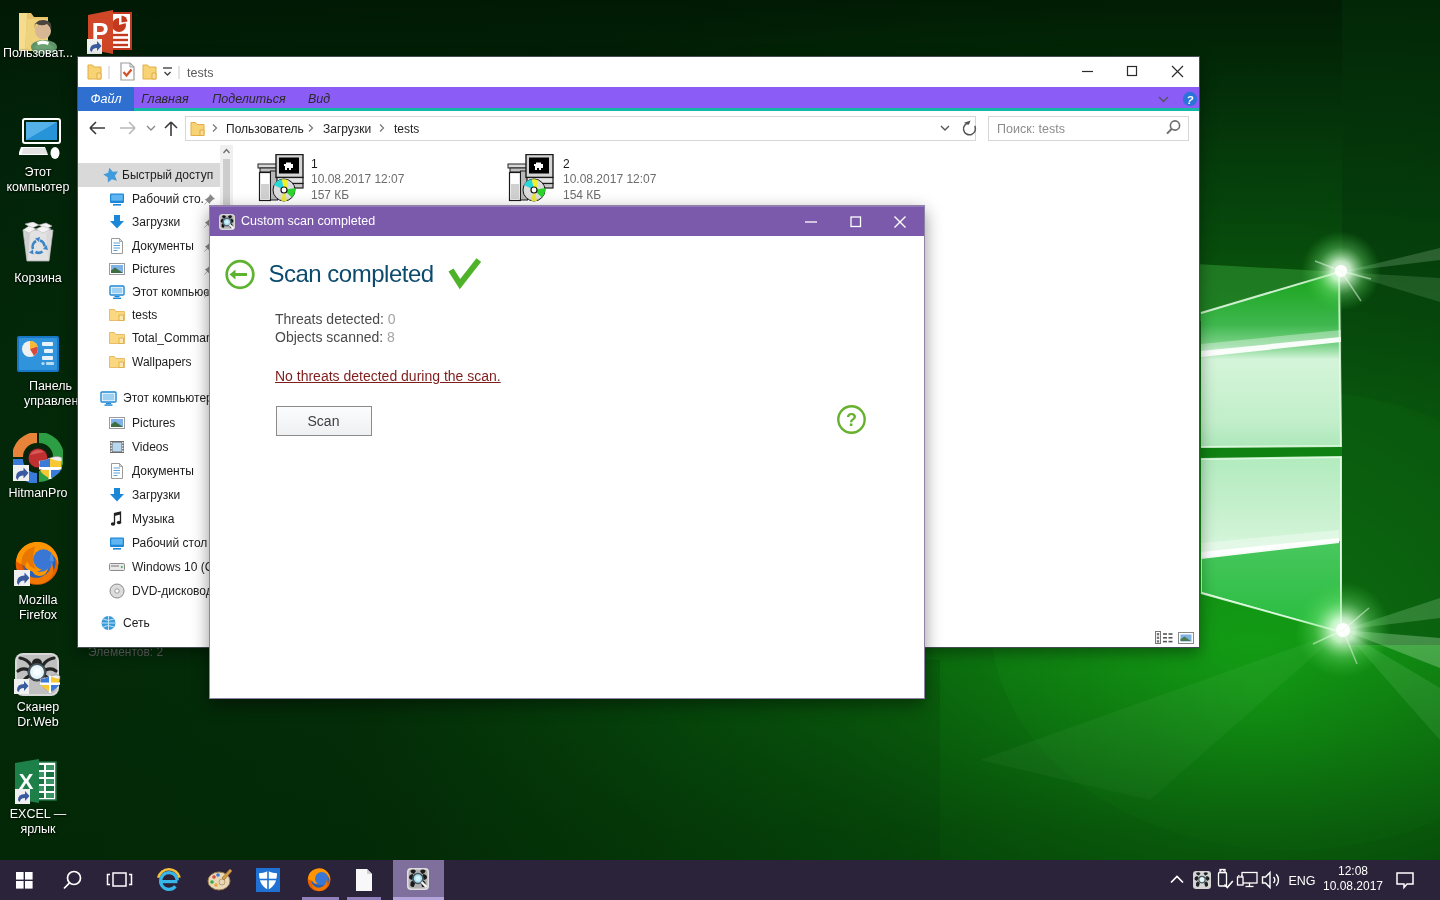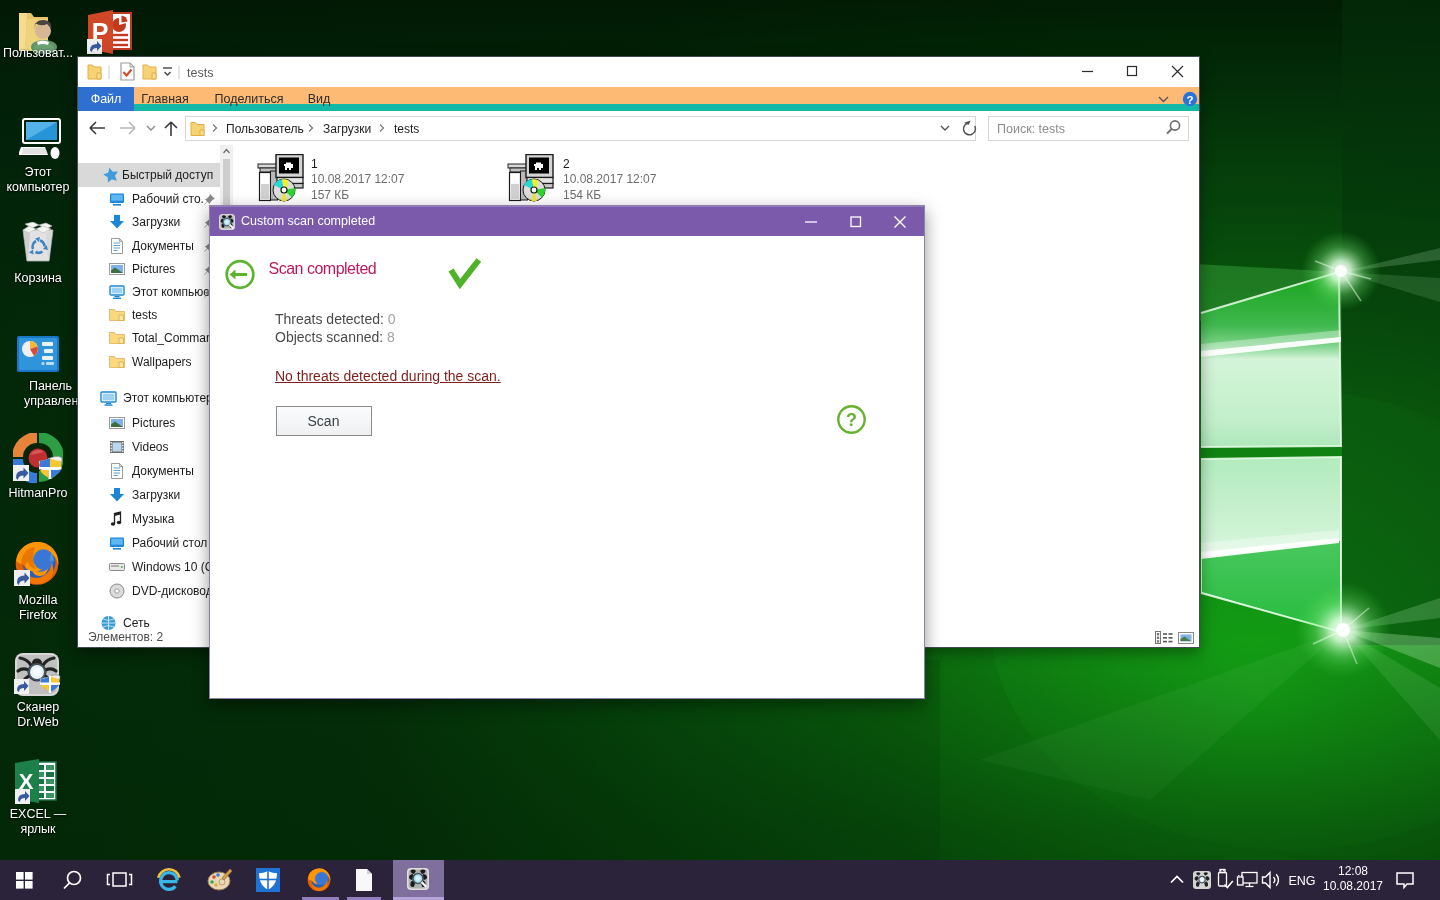--- a/index.html
+++ b/index.html
@@ -3,21 +3,21 @@
 <meta charset="utf-8">
 <style>
 * { margin:0; padding:0; box-sizing:border-box; }
 html,body { width:1440px; height:900px; overflow:hidden; font-family:"Liberation Sans", sans-serif; }
 #desk { position:absolute; left:0; top:0; width:1440px; height:900px; background:#0a5c0d; }
 .abs { position:absolute; }
 .dlabel { position:absolute; color:#fff; font-size:12.5px; text-align:center; line-height:15px; text-shadow:0 1px 2px rgba(0,0,0,0.85), 0 0 2px rgba(0,0,0,0.6); width:76px; }
 
 #exp { position:absolute; left:77px; top:56px; width:1123px; height:592px; background:#fff; border:1px solid #424d55; box-shadow:0 5px 14px rgba(0,0,0,0.38); }
 #exp .titlebar { position:absolute; left:0; top:0; width:100%; height:30px; background:#fff; }
-#exp .tabs { position:absolute; left:0; top:30px; width:100%; height:24px; background:#fdba74; border-bottom:7px solid #14b8a6; }
+#exp .tabs { position:absolute; left:0; top:30px; width:100%; height:24px; background:#8b5cf6; border-bottom:3px solid #14b8a6;font-style:italic; }
 .tab { position:absolute; top:0; height:24px; line-height:24px; font-size:12.5px; color:#2b2b2b; text-align:center; }
 #tabfile { left:0; width:56px; background:#2e6fd0; color:#fff; }
 #exp .addr { position:absolute; left:0; top:54px; width:100%; height:34px; background:#fff; }
 #exp .body { position:absolute; left:0; top:88px; width:100%; height:485px; background:#fff; }
 #exp .statusbar { position:absolute; left:0; top:573px; width:100%; height:17px; background:#fff; font-size:12px; color:#4c4c4c; }
 .srow { position:absolute; left:0; width:142px; height:24px; font-size:12px; color:#1c1c1c; line-height:24px; white-space:nowrap; overflow:hidden; }
 .srow svg { position:absolute; top:4px; }
 .pin { position:absolute; color:#8a8a8a; }
 
 #dlg { position:absolute; left:209px; top:205px; width:716px; height:494px; background:#fff; border:1px solid #8f82a5; box-shadow:0 6px 16px rgba(0,0,0,0.42); }
@@ -614,21 +614,21 @@
         <path d="M27,36 L35,43.5 A11,11 0 0 0 37.8,34 Z" fill="#2cd42c"></path>
         <path d="M27,36 L30,46.8 A11,11 0 0 1 24,46.6 Z" fill="#e8e838"></path>
         <circle cx="27" cy="36" r="3" fill="#fff" stroke="#1a1a1a" stroke-width="1.2"></circle>
       </svg>
       <div class="abs" style="left:485px;top:12px;font-size:12px;color:#1a1a1a;">2</div>
       <div class="abs" style="left:485px;top:27px;font-size:12px;color:#6d6d6d;">10.08.2017 12:07</div>
       <div class="abs" style="left:485px;top:43px;font-size:12px;color:#6d6d6d;">154 КБ</div>
     </div>
   </div>
   <div class="statusbar">
-      <span style="position:absolute;left:10px;top:0;">Элементов: 2</span>
+      <span style="position:absolute;left:10px;top:15px;">Элементов: 2</span>
     <svg width="46" height="14" style="position:absolute;left:1077px;top:1px">
       <g stroke="#777" fill="none">
         <rect x="0.5" y="0.5" width="5" height="12"></rect>
         <rect x="1.8" y="2" width="2.4" height="2.4" fill="#777" stroke="none"></rect>
         <rect x="1.8" y="5.6" width="2.4" height="2.4" fill="#777" stroke="none"></rect>
         <rect x="1.8" y="9.2" width="2.4" height="2.4" fill="#777" stroke="none"></rect>
         <g stroke="#555" stroke-width="1.6">
             <line x1="8" y1="3" x2="12" y2="3"></line>
             <line x1="13.5" y1="3" x2="17.5" y2="3"></line>
             <line x1="8" y1="6.8" x2="12" y2="6.8"></line>
@@ -669,21 +669,21 @@
       <rect x="641" y="10" width="9.5" height="9.5" fill="none" stroke="#fff" stroke-width="1.3"></rect>
       <path d="M684.5,9.5 l11,11 M695.5,9.5 l-11,11" stroke="#fff" stroke-width="1.4"></path>
     </svg>
   </div>
   <svg width="716" height="120" style="position:absolute;left:0;top:36px">
     <circle cx="30" cy="32.5" r="13.3" fill="none" stroke="#5cb32f" stroke-width="2.7"></circle>
     <path d="M24.5,32.5 h12.5" stroke="#5cb32f" stroke-width="3"></path>
     <path d="M25.5,27.5 l-6,5 l6,5 z" fill="#5cb32f"></path>
     <path d="M241,28 l9,14 l18.8,-24" fill="none" stroke="#4fb32a" stroke-width="6"></path>
   </svg>
-  <div class="abs" style="left:58.5px;top:54px;font-size:16px;color:#be185d;letter-spacing:-0.5px;text-align:center;">Scan completed</div>
+  <div class="abs" style="left:58.5px;top:54px;font-size:24px;color:#0c4a6e;letter-spacing:-0.5px;text-align:center;">Scan completed</div>
   <div class="abs" style="left:65px;top:103.5px;font-size:14px;line-height:18.8px;color:#4a4a4a;">Threats detected: <span style="color:#a3a3a3;">0</span><br>Objects scanned: <span style="color:#a3a3a3;">8</span></div>
   <div class="abs" style="left:65px;top:162px;font-size:14px;color:#7f1d1d;text-decoration:underline;">No threats detected during the scan.</div>
   <div class="abs" style="left:65.5px;top:199.5px;width:96px;height:30px;border:1px solid #8b8b8b;background:linear-gradient(#fbfcfd,#eef0f2);font-size:14px;color:#3a3f44;text-align:center;line-height:28px;">Scan</div>
   <svg width="34" height="34" style="position:absolute;left:625px;top:197px">
     <circle cx="16.5" cy="16.5" r="13.2" fill="none" stroke="#66b22f" stroke-width="2.4"></circle>
     <text x="16.5" y="23" font-size="18" fill="#66b22f" text-anchor="middle" font-weight="bold">?</text>
   </svg>
 </div>
 
 <div id="tb">

